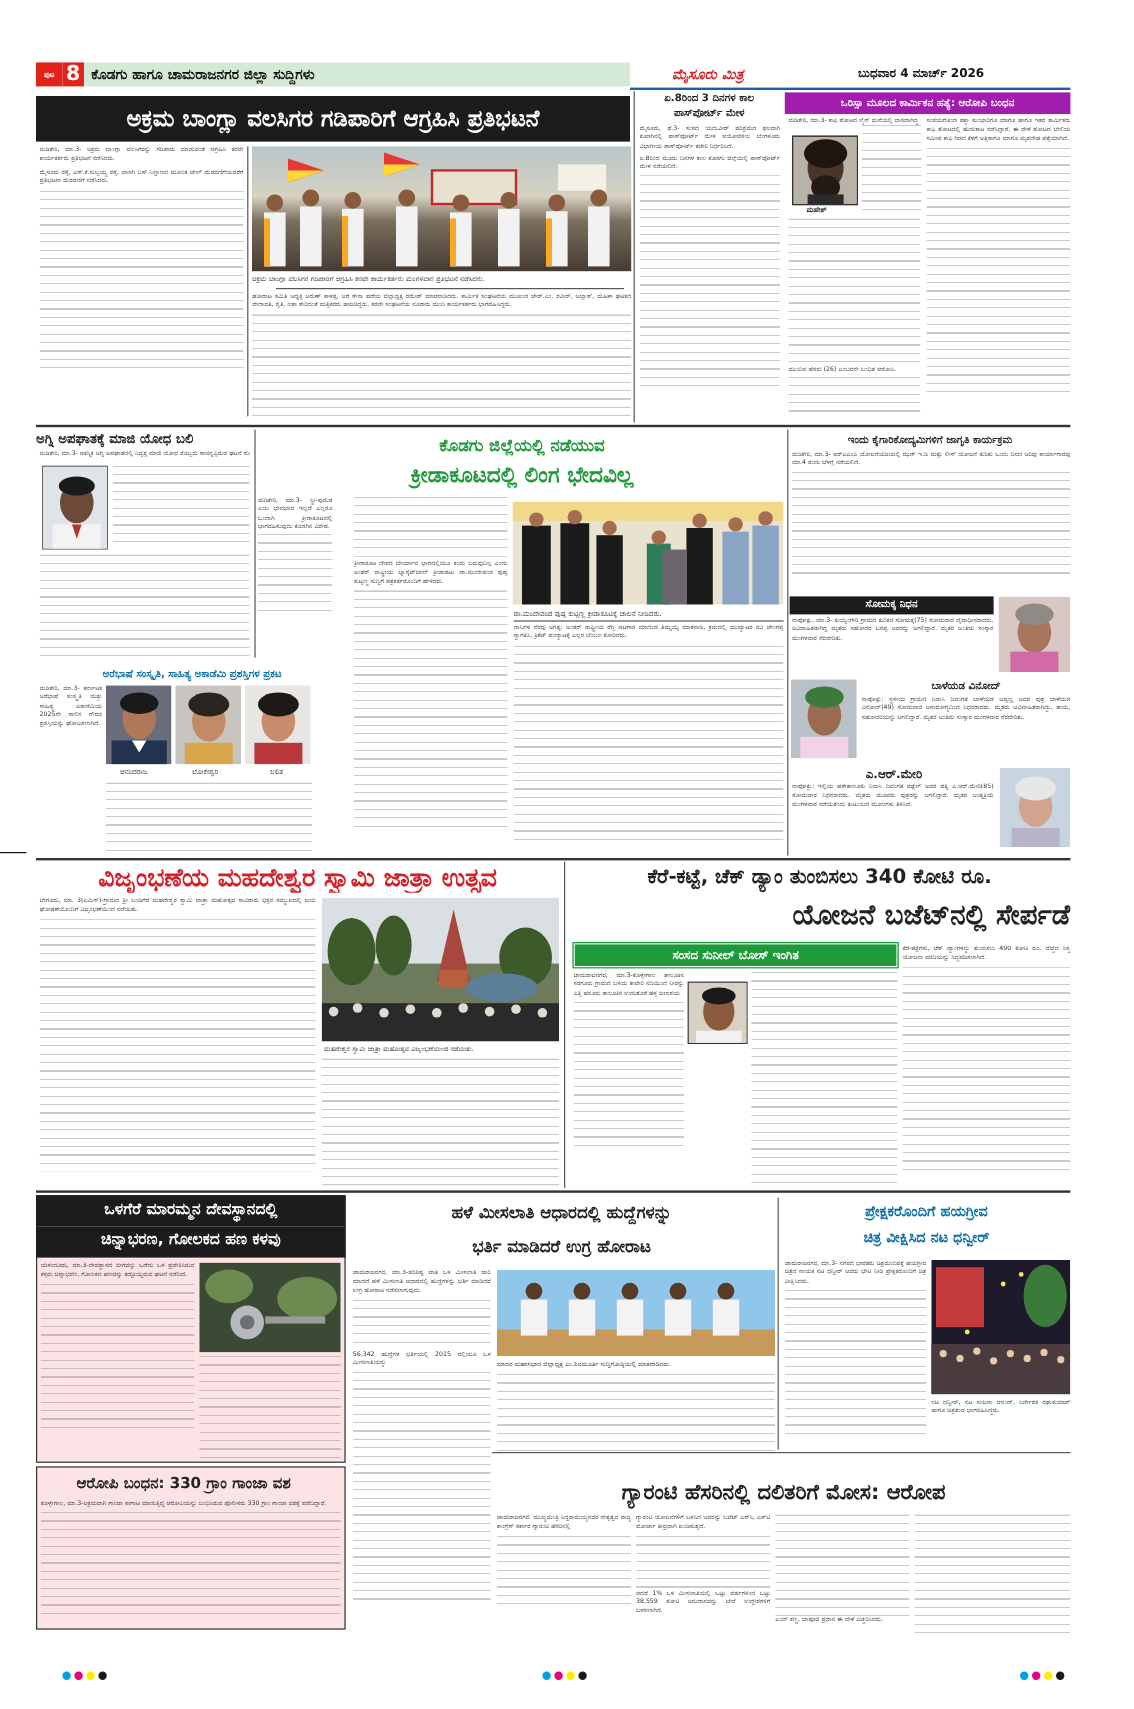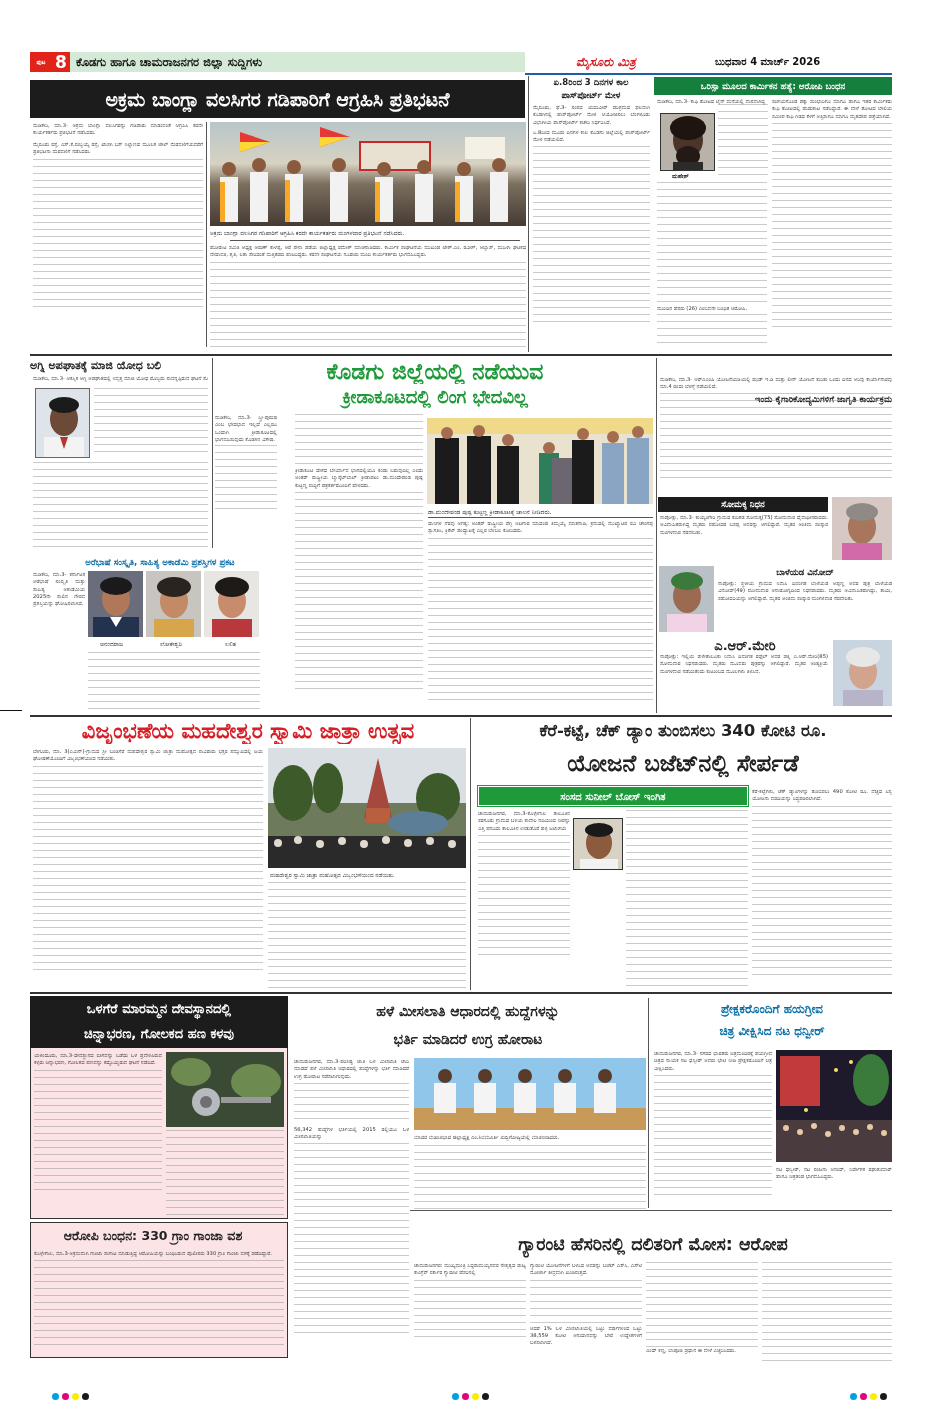--- a/index.html
+++ b/index.html
@@ -22,21 +22,21 @@
 
 <div class="abs" style="left:30px;top:52px;width:22px;height:20px;background:#e2231a;color:#fff;font-size:6px;font-weight:bold;display:flex;align-items:center;justify-content:center;">
   <span>ಪುಟ</span>
 </div>
 <div class="abs" style="left:52px;top:52px;width:18px;height:20px;background:#e2231a;color:#fff;font-size:17px;font-weight:bold;line-height:20px;text-align:center;">
   <span>8</span>
 </div>
 <div class="abs" style="left:70px;top:52px;width:455px;height:20px;background:#d4ead7;font-size:11.5px;font-weight:bold;line-height:20px;padding-left:6px;color:#111;">
   <span>ಕೊಡಗು ಹಾಗೂ ಚಾಮರಾಜನಗರ ಜಿಲ್ಲಾ ಸುದ್ದಿಗಳು</span>
 </div>
-<div class="abs" style="left:576px;top:55px;width:120px;font-size:12px;font-weight:bold;color:#d62027;font-style:italic;">ಮೈಸೂರು ಮಿತ್ರ</div>
+<div class="abs" style="left:560px;top:55px;width:120px;font-size:12px;font-weight:bold;color:#d62027;font-style:italic;">ಮೈಸೂರು ಮಿತ್ರ</div>
 <div class="abs" style="left:715px;top:56px;width:180px;font-size:10px;font-weight:bold;color:#111;">ಬುಧವಾರ 4 ಮಾರ್ಚ್ 2026</div>
 <div class="rule-h" style="left:525px;top:73px;width:367px;height:2px;background:#1f5fa6;"></div>
 
 <div class="hl" style="left:30px;top:80px;width:495px;height:38px;background:#1c1c1c;color:#fff;font-size:19px;line-height:38px;">ಅಕ್ರಮ ಬಾಂಗ್ಲಾ ವಲಸಿಗರ ಗಡಿಪಾರಿಗೆ ಆಗ್ರಹಿಸಿ ಪ್ರತಿಭಟನೆ</div>
 
 <div class="body-text abs" style="left:33px;top:122px;width:170px;height:225px;">
   <span>ಮಡಿಕೇರಿ, ಮಾ.3- ಅಕ್ರಮ ಬಾಂಗ್ಲಾ ವಲಸಿಗರನ್ನು ಗಡಿಪಾರು ಮಾಡುವಂತೆ ಆಗ್ರಹಿಸಿ ಕರವೇ ಕಾರ್ಯಕರ್ತರು ಪ್ರತಿಭಟನೆ ನಡೆಸಿದರು.</span>
   <span style="margin-top:4px;">ಮೈಸೂರು ರಸ್ತೆ, ಎಸ್.ಕೆ.ಸುಬ್ಬಯ್ಯ ರಸ್ತೆ, ಖಾಸಗಿ ಬಸ್ ನಿಲ್ದಾಣದ ಮೂಲಕ ಜೇಲ್ ಮೆರವಣಿಗೆಯವರೆಗೆ ಪ್ರತಿಭಟನಾ ಮೆರವಣಿಗೆ ನಡೆಸಿದರು.</span>
   <div class="lines" style="height:150px;margin-top:4px;"></div>
 </div>
@@ -86,21 +86,21 @@
 
 <div class="rule-v" style="left:528px;top:76px;height:276px;"></div>
 <div class="hl" style="left:532px;top:76px;width:118px;font-size:8.5px;line-height:12px;">ಏ.8ರಿಂದ 3 ದಿನಗಳ ಕಾಲ</div>
 <div class="hl" style="left:532px;top:89px;width:118px;font-size:8.5px;line-height:12px;">ಪಾಸ್‌ಪೋರ್ಟ್ ಮೇಳ</div>
 <div class="body-text abs" style="left:533px;top:104px;width:117px;height:248px;">
   <span>ಮೈಸೂರು, ಫೆ.3- ಸಂಸದ ಯದುವೀರ್ ಪರಿಶ್ರಮದ ಫಲವಾಗಿ ಕೊಡಗಿನಲ್ಲಿ ಪಾಸ್‌ಪೋರ್ಟ್ ಮೇಳ ಆಯೋಜಿಸಲು ಬೆಂಗಳೂರು ವಿಭಾಗೀಯ ಪಾಸ್‌ಪೋರ್ಟ್ ಕಚೇರಿ ನಿರ್ಧರಿಸಿದೆ.</span>
   <span style="margin-top:3px;">ಏ.8ರಿಂದ ಮೂರು ದಿನಗಳ ಕಾಲ ಕೊಡಗು ಜಿಲ್ಲೆಯಲ್ಲಿ ಪಾಸ್‌ಪೋರ್ಟ್ ಮೇಳ ನಡೆಯಲಿದೆ.</span>
   <div class="lines" style="height:180px;margin-top:3px;"></div>
 </div>
 
-<div class="hl" style="left:654px;top:77px;width:238px;height:18px;background:#15803d;color:#fff;font-size:8.5px;line-height:18px;">ಒರಿಸ್ಸಾ ಮೂಲದ ಕಾರ್ಮಿಕನ ಹತ್ಯೆ: ಆರೋಪಿ ಬಂಧನ</div>
+<div class="hl" style="left:654px;top:77px;width:238px;height:18px;background:#a21caf;color:#fff;font-size:8.5px;line-height:18px;">ಒರಿಸ್ಸಾ ಮೂಲದ ಕಾರ್ಮಿಕನ ಹತ್ಯೆ: ಆರೋಪಿ ಬಂಧನ</div>
 <div class="body-text abs" style="left:657px;top:98px;width:110px;height:7px;white-space:nowrap;">
   <span>ಮಡಿಕೇರಿ, ಮಾ.3- ಕಾಫಿ ತೋಟದ ಲೈನ್ ಮನೆಯಲ್ಲಿ ವಾಸವಾಗಿದ್ದ ಒರಿಸ್ಸಾ ಮೂಲದ ಕಾರ್ಮಿಕನನ್ನು ಅಂಗಡಿಗೆಂದು ಕರೆದೊಯ್ದು ಕೊಲೆ ಮಾಡಿರುವ</span>
 </div>
 <div class="photo" style="left:660px;top:113px;width:55px;height:58px;background:#7c6b5e;border:1px solid #333;">
   <svg width="55" height="58">
       <rect width="55" height="58" fill="#b9b2a8"></rect>
       <ellipse cx="27" cy="26" rx="15" ry="18" fill="#4b3428"></ellipse>
       <ellipse cx="27" cy="14" rx="18" ry="12" fill="#1e1510"></ellipse>
       <ellipse cx="27" cy="42" rx="12" ry="10" fill="#241915"></ellipse>
       <rect x="12" y="48" width="30" height="10" fill="#2b2b2b"></rect>
@@ -172,21 +172,21 @@
     </svg>
 </div>
 <div class="caption" style="left:100px;top:640px;">ಆನಂದರಾಜ</div>
 <div class="caption" style="left:160px;top:640px;">ಲೋಕೇಶ್ವರಿ</div>
 <div class="caption" style="left:225px;top:640px;">ಲಲಿತ</div>
 <div class="body-text abs" style="left:88px;top:652px;width:172px;height:60px;">
   <div class="lines" style="height:60px;"></div>
 </div>
 
 <div class="rule-v" style="left:212px;top:358px;height:190px;"></div>
-<div class="hl" style="left:215px;top:360px;width:440px;font-size:22px;line-height:24px;color:#1f9a3a;">ಕೊಡಗು ಜಿಲ್ಲೆಯಲ್ಲಿ ನಡೆಯುವ</div>
+<div class="hl" style="left:215px;top:360px;width:440px;font-size:14px;line-height:24px;color:#1f9a3a;">ಕೊಡಗು ಜಿಲ್ಲೆಯಲ್ಲಿ ನಡೆಯುವ</div>
 <div class="hl" style="left:215px;top:385px;width:440px;font-size:18px;line-height:24px;color:#1f9a3a;">ಕ್ರೀಡಾಕೂಟದಲ್ಲಿ ಲಿಂಗ ಭೇದವಿಲ್ಲ</div>
 <div class="body-text abs" style="left:215px;top:414px;width:62px;height:140px;">
   <span>ಮಡಿಕೇರಿ, ಮಾ.3- ಸ್ತ್ರೀ-ಪುರುಷ ಎಂಬ ಭೇದಭಾವ ಇಲ್ಲದೆ ಎಲ್ಲರೂ ಒಂದಾಗಿ ಕ್ರೀಡಾಕೂಟದಲ್ಲಿ ಭಾಗವಹಿಸುವುದು ಕೊಡಗಿನ ವಿಶೇಷ.</span>
   <div class="lines" style="height:70px;margin-top:2px;"></div>
 </div>
 <div class="body-text abs" style="left:295px;top:414px;width:128px;height:300px;">
   <div class="lines" style="height:50px;"></div>
   <span style="margin-top:3px;">ಕ್ರೀಡಾಕೂಟ ದೇಶದ ಬೇರ್ಯಾವ ಭಾಗದಲ್ಲಿಯೂ ಕಂಡು ಬರುವುದಿಲ್ಲ ಎಂದು ಅಂತರ್ ರಾಷ್ಟ್ರೀಯ ಬ್ಯಾಸ್ಕೆಟ್‌ಬಾಲ್ ಕ್ರೀಡಾಪಟು ಡಾ.ಮಂದೇಪಂಡ ಪುಷ್ಪ ಕುಟ್ಟಣ್ಣ ಸುದ್ದಿಗೆ ಪತ್ರಕರ್ತರೊಂದಿಗೆ ಹೇಳಿದರು.</span>
   <div class="lines" style="height:200px;margin-top:3px;"></div>
 </div>
@@ -222,21 +222,21 @@
   </svg>
 </div>
 <div class="caption" style="left:428px;top:508px;width:225px;">ಡಾ.ಮಂದೇಪಂಡ ಪುಷ್ಪ ಕುಟ್ಟಣ್ಣ ಕ್ರೀಡಾಕೂಟಕ್ಕೆ ಚಾಲನೆ ನೀಡಿದರು.</div>
 <div class="rule-h" style="left:428px;top:517px;width:225px;"></div>
 <div class="body-text abs" style="left:428px;top:520px;width:225px;height:190px;">
   <span>ದಾನಿಗಳ ನೆರವು ಅಗತ್ಯ: ಅಂತರ್ ರಾಷ್ಟ್ರೀಯ ರೆಗ್ಬಿ ಆಟಗಾರ ಮಾದಂಡ ತಿಮ್ಮಯ್ಯ ಮಾತನಾಡಿ, ಕ್ರಮದಲ್ಲಿ ಮುಖ್ಯಾಟರ ರವಿ ಚೇಂಗಪ್ಪ ಸ್ವಾಗತಿಸಿ, ಕ್ರಿಕೆಟ್ ಪಂದ್ಯಾಟಕ್ಕೆ ಎಲ್ಲರ ಬೆಂಬಲ ಕೋರಿದರು.</span>
   <div class="lines" style="height:165px;margin-top:3px;"></div>
 </div>
 
 <div class="rule-v" style="left:656px;top:358px;height:355px;"></div>
-<div class="hl" style="left:658px;top:360px;width:234px;font-size:8.5px;line-height:14px;text-align:right;margin-top:32px;">ಇಂದು ಕೈಗಾರಿಕೋದ್ಯಮಿಗಳಿಗೆ ಜಾಗೃತಿ ಕಾರ್ಯಕ್ರಮ</div>
+<div class="hl" style="left:658px;top:360px;width:234px;font-size:8.5px;line-height:14px;text-align:center;">ಇಂದು ಕೈಗಾರಿಕೋದ್ಯಮಿಗಳಿಗೆ ಜಾಗೃತಿ ಕಾರ್ಯಕ್ರಮ</div>
 <div class="body-text abs" style="left:660px;top:376px;width:232px;height:118px;">
   <span>ಮಡಿಕೇರಿ, ಮಾ.3- ಆರ್‌ಎಎಂಪಿ ಯೋಜನೆಯಡಿಯಲ್ಲಿ ಝಡ್ ಇ.ಡಿ ಮತ್ತು ಲೀನ್ ಯೋಜನೆ ಕುರಿತು ಒಂದು ದಿನದ ಅರಿವು ಕಾರ್ಯಾಗಾರವು ಮಾ.4 ರಂದು ಬೆಳಗ್ಗೆ ನಡೆಯಲಿದೆ.</span>
   <div class="lines" style="height:90px;margin-top:2px;"></div>
 </div>
 
 <div class="hl" style="left:658px;top:497px;width:170px;height:15px;background:#1c1c1c;color:#fff;font-size:8.5px;line-height:15px;">ಸೋಮಕ್ಕ ನಿಧನ</div>
 <div class="body-text abs" style="left:660px;top:514px;width:168px;height:50px;">ನಾಪೋಕ್ಲು, ಮಾ.3- ಕುಯ್ಯಂಗೇರಿ ಗ್ರಾಮದ ಕುರಿಕಡ ಸೋಮಕ್ಕ(75) ಸೋಮವಾರ ದೈವಾಧೀನರಾದರು. ಅವಿವಾಹಿತರಾಗಿದ್ದ ಮೃತರು ಸಹೋದರ ಬಸಪ್ಪ ಅವರನ್ನು ಅಗಲಿದ್ದಾರೆ. ಮೃತರ ಅಂತಿಮ ಸಂಸ್ಕಾರ ಮಂಗಳವಾರ ನೆರವೇರಿತು.</div>
 <div class="photo" style="left:832px;top:497px;width:60px;height:63px;">
   <svg width="60" height="63">
       <rect width="60" height="63" fill="#d7c8c3"></rect>
@@ -248,21 +248,21 @@
 <div class="photo" style="left:659px;top:566px;width:55px;height:66px;">
   <svg width="55" height="66">
       <rect width="55" height="66" fill="#b9c0c6"></rect>
       <ellipse cx="28" cy="30" rx="14" ry="17" fill="#9b6b51"></ellipse>
       <ellipse cx="28" cy="15" rx="16" ry="9" fill="#3b7a3b"></ellipse>
       <rect x="8" y="48" width="40" height="18" fill="#f2d3e6"></rect>
     </svg>
 </div>
 <div class="hl" style="left:718px;top:566px;width:174px;font-size:8.5px;line-height:13px;">ಬಾಳೆಯಡ ವಿನೋದ್</div>
 <div class="body-text abs" style="left:718px;top:580px;width:174px;height:56px;">ನಾಪೋಕ್ಲು: ಸ್ಥಳೀಯ ಗ್ರಾಮದ ನಿವಾಸಿ ದಿವಂಗತ ಬಾಳೆಯಡ ಅಪ್ಪಣ್ಣ ಅವರ ಪುತ್ರ ಬಾಳೆಯಡ ವಿನೋದ್(49) ಸೋಮವಾರ ಅನಾರೋಗ್ಯದಿಂದ ನಿಧನರಾದರು. ಮೃತರು ಅವಿವಾಹಿತರಾಗಿದ್ದು, ತಾಯಿ, ಸಹೋದರಿಯನ್ನು ಅಗಲಿದ್ದಾರೆ. ಮೃತರ ಅಂತಿಮ ಸಂಸ್ಕಾರ ಮಂಗಳವಾರ ನೆರವೇರಿತು.</div>
-<div class="hl" style="left:660px;top:639px;width:170px;font-size:13px;line-height:13px;">ಎ.ಆರ್.ಮೇರಿ</div>
+<div class="hl" style="left:660px;top:639px;width:170px;font-size:10px;line-height:13px;">ಎ.ಆರ್.ಮೇರಿ</div>
 <div class="body-text abs" style="left:660px;top:653px;width:168px;height:60px;">ನಾಪೋಕ್ಲು: ಇಲ್ಲಿಯ ಹಳೇತಾಲೂಕು ನಿವಾಸಿ ದಿವಂಗತ ರಫ್ಸೆಲ್ ಅವರ ಪತ್ನಿ ಎ.ಆರ್.ಮೇರಿ(85) ಸೋಮವಾರ ನಿಧನರಾದರು. ಮೃತರು ಮೂವರು ಪುತ್ರರನ್ನು ಅಗಲಿದ್ದಾರೆ. ಮೃತರ ಅಂತ್ಯಕ್ರಿಯೆ ಮಂಗಳವಾರ ನಡೆಯಿತೆಂದು ಕುಟುಂಬದ ಮೂಲಗಳು ತಿಳಿಸಿವೆ.</div>
 <div class="photo" style="left:833px;top:640px;width:59px;height:66px;">
   <svg width="59" height="66">
       <rect width="59" height="66" fill="#c8d4df"></rect>
       <ellipse cx="30" cy="32" rx="14" ry="17" fill="#d2a48e"></ellipse>
       <ellipse cx="30" cy="17" rx="17" ry="10" fill="#e7e7e7"></ellipse>
       <rect x="10" y="50" width="40" height="16" fill="#b7b4c9"></rect>
     </svg>
 </div>
 
@@ -301,21 +301,21 @@
       </g>
   </svg>
 </div>
 <div class="caption" style="left:270px;top:871px;width:196px;font-size:5.6px;">ಮಹದೇಶ್ವರ ಸ್ವಾಮಿ ಜಾತ್ರಾ ಮಹೋತ್ಸವ ವಿಜೃಂಭಣೆಯಿಂದ ನಡೆಯಿತು.</div>
 <div class="body-text abs" style="left:268px;top:882px;width:198px;height:106px;">
   <div class="lines" style="height:106px;"></div>
 </div>
 
 <div class="rule-v" style="left:470px;top:718px;height:272px;"></div>
 <div class="hl" style="left:474px;top:718px;width:418px;font-size:16.5px;line-height:26px;">ಕೆರೆ-ಕಟ್ಟೆ, ಚೆಕ್ ಡ್ಯಾಂ ತುಂಬಿಸಲು 340 ಕೋಟಿ ರೂ.</div>
-<div class="hl" style="left:474px;top:746px;width:418px;font-size:23px;line-height:34px;">ಯೋಜನೆ ಬಜೆಟ್‌ನಲ್ಲಿ ಸೇರ್ಪಡೆ</div>
+<div class="hl" style="left:474px;top:746px;width:418px;font-size:23px;line-height:34px;text-align:right;">ಯೋಜನೆ ಬಜೆಟ್‌ನಲ್ಲಿ ಸೇರ್ಪಡೆ</div>
 <div class="hl" style="left:478px;top:786px;width:270px;height:20px;background:#1f9a3a;color:#fff;font-size:10px;line-height:20px;border:1px solid #fff;outline:1px solid #1f9a3a;">ಸಂಸದ ಸುನೀಲ್ ಬೋಸ್ ಇಂಗಿತ</div>
 <div class="body-text abs" style="left:478px;top:810px;width:92px;height:178px;">
   <span>ಚಾಮರಾಜನಗರ, ಮಾ.3-ಕೊಳ್ಳೇಗಾಲ ತಾಲೂಕಿನ ಸರಗೂರು ಗ್ರಾಮದ ಬಳಿಯ ಕಾವೇರಿ ನದಿಯಿಂದ ನೀರನ್ನು ಎತ್ತಿ ಹನೂರು ತಾಲೂಕಿನ ಉಡುತೊರೆ ಹಳ್ಳ ಜಲಾಶಯ</span>
   <div class="lines" style="height:120px;margin-top:3px;"></div>
 </div>
 <div class="photo" style="left:573px;top:818px;width:50px;height:52px;border:1px solid #333;">
   <svg width="50" height="52">
       <rect width="50" height="52" fill="#d8d2c5"></rect>
       <ellipse cx="25" cy="24" rx="13" ry="16" fill="#8c5a3c"></ellipse>
       <ellipse cx="25" cy="11" rx="14" ry="7" fill="#1a1a1a"></ellipse>

